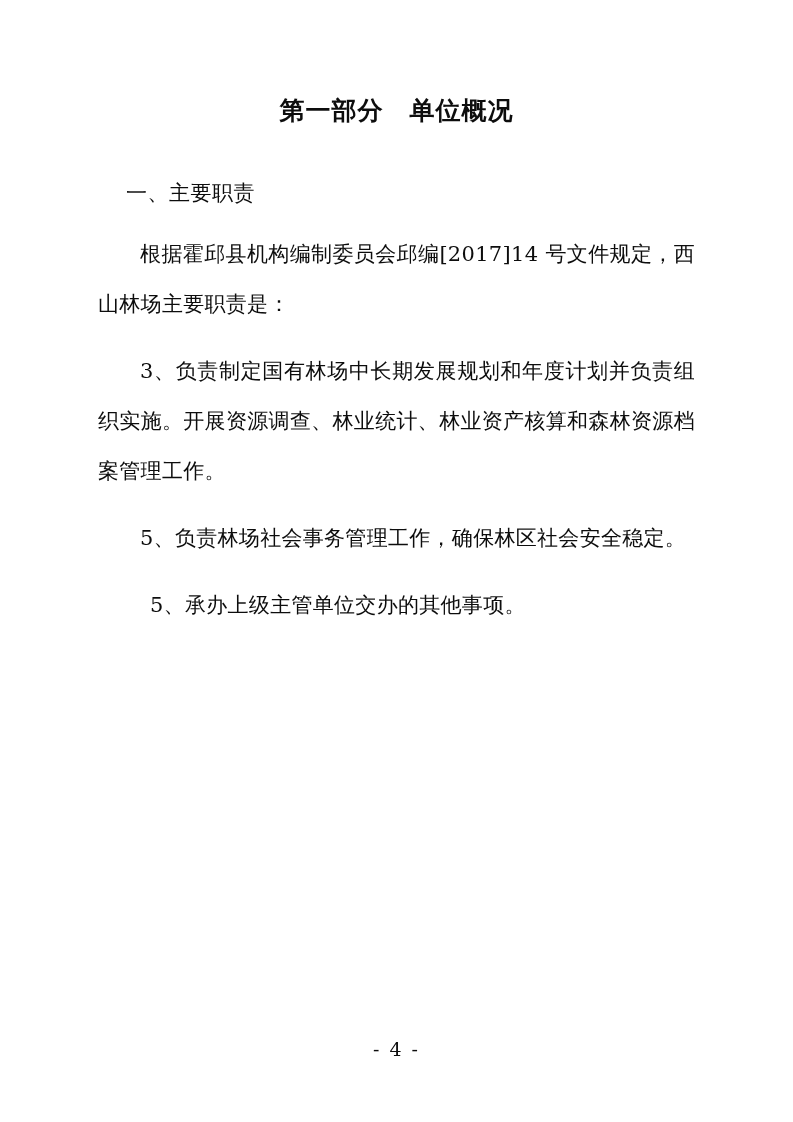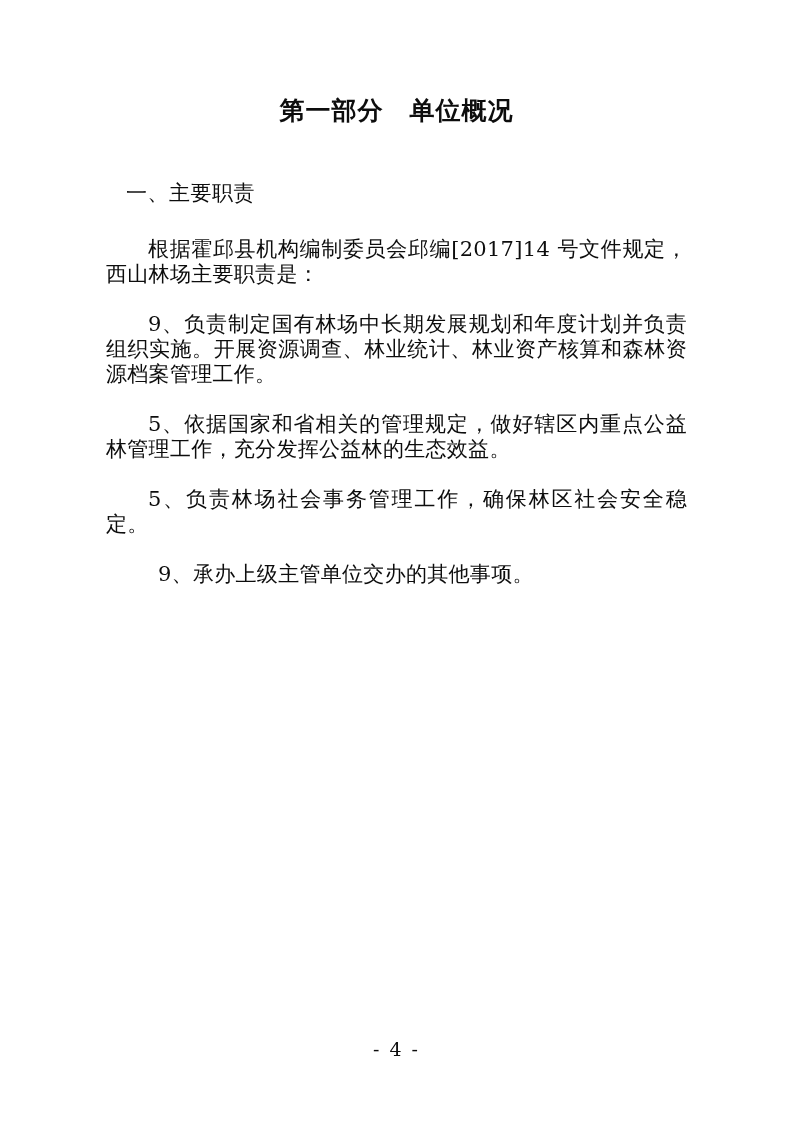--- a/index.html
+++ b/index.html
@@ -33,24 +33,24 @@
   }
   .section-heading {
     margin: 0;
     padding-top: 52px;
     padding-left: 36px;
     font-size: 21px;
     font-weight: normal;
     letter-spacing: 0.5px;
   }
   .para {
-    margin: 16px;
+    margin: 8px;
     padding-top: 9px;
     font-size: 21px;
-    line-height: 25px;
+    line-height: 50px;
     text-indent: 42px;
     text-align: justify;
     letter-spacing: 0.3px;
   }
   .para.first {
     padding-top: 14px;
   }
   .para.extra-indent {
     text-indent: 52px;
   }
@@ -68,19 +68,18 @@
 </head>
 <body>
 
 <div class="page">
 
   <h1 class="doc-title">第一部分　单位概况</h1>
 
   <h2 class="section-heading">一、主要职责</h2>
 
   <p class="para first">根据霍邱县机构编制委员会邱编[2017]14 号文件规定，西山林场主要职责是：</p>
-  <p class="para">9、负责制定国有林场中长期发展规划和年度计划并负责组织实施。开展资源调查、林业统计、林业资产核算和森林资源档案管理工作。</p>
-  <p class="para">5、依据国家和省相关的管理规定，做好辖区内重点公益林管理工作，充分发挥公益林的生态效益。</p>
+  <p class="para">3、负责制定国有林场中长期发展规划和年度计划并负责组织实施。开展资源调查、林业统计、林业资产核算和森林资源档案管理工作。</p>
   <p class="para">5、负责林场社会事务管理工作，确保林区社会安全稳定。</p>
-  <p class="para extra-indent">9、承办上级主管单位交办的其他事项。</p>
+  <p class="para extra-indent">5、承办上级主管单位交办的其他事项。</p>
 
   <div class="page-number">- 4 -</div>
 </div>
 
 </body></html>

